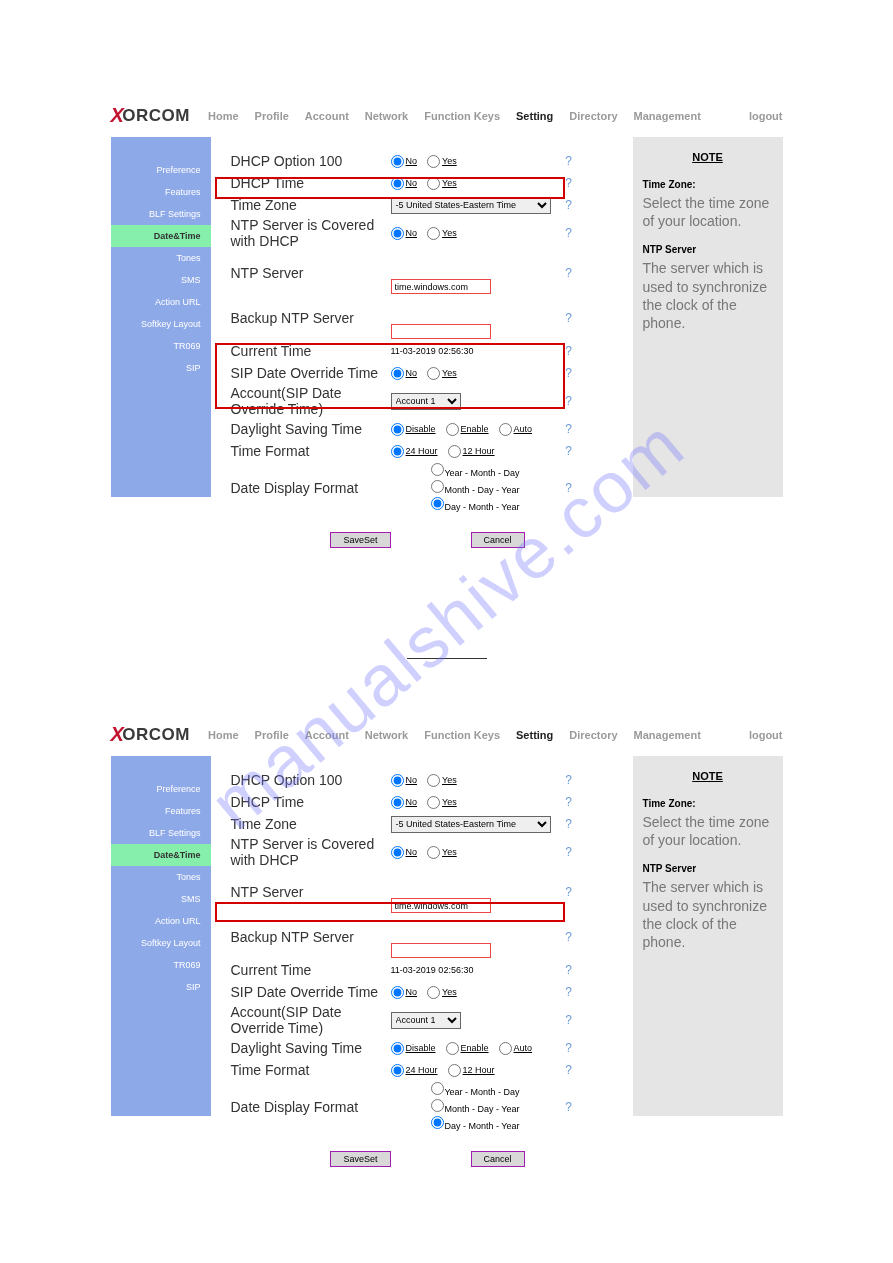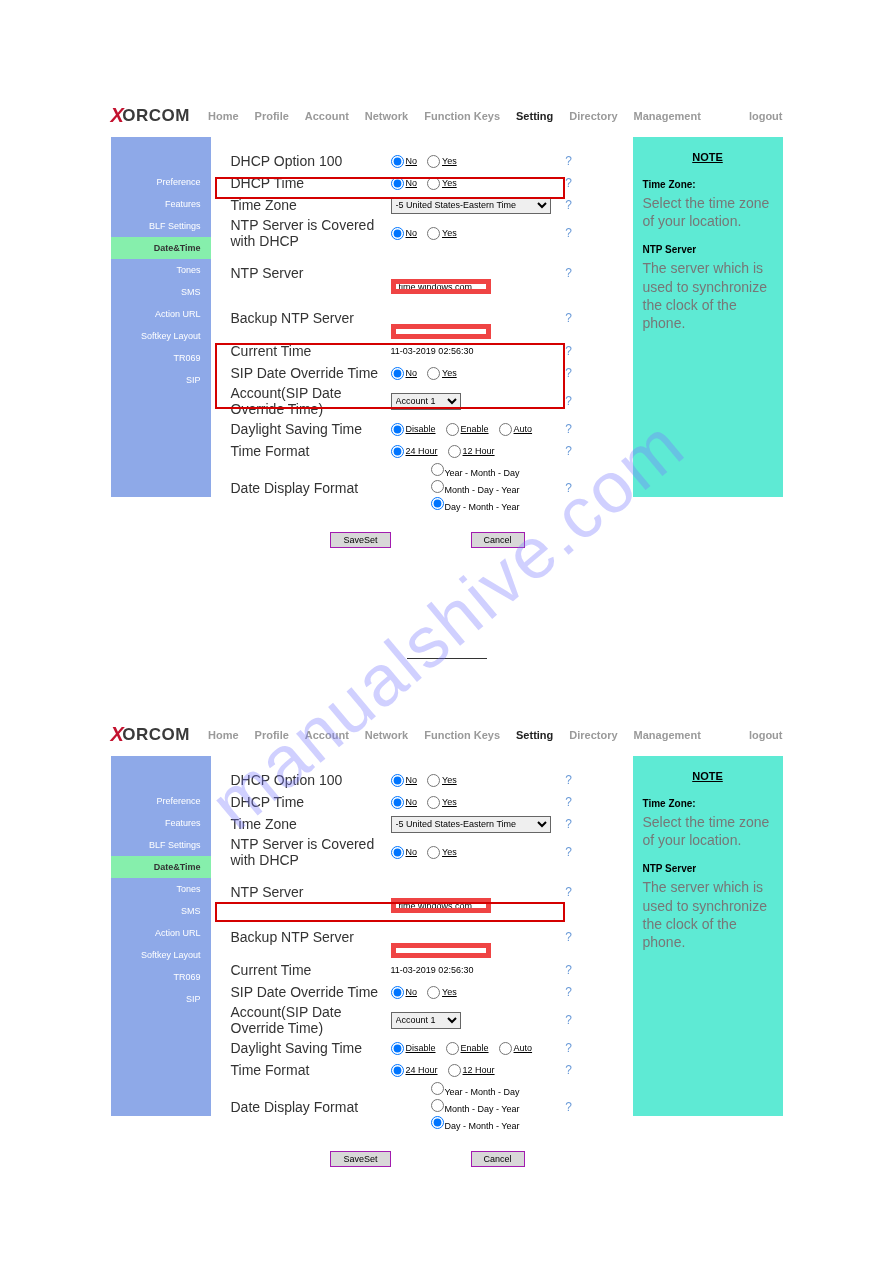--- a/index.html
+++ b/index.html
@@ -9,39 +9,39 @@
   .panel { width: 672px; margin: 0 auto; position: relative; }
   .header { display: flex; align-items: center; gap: 4px; padding: 4px 0 10px 0; }
   .logo { display: flex; align-items: center; font-weight: 900; font-size: 17px; color: #3a3a3a; letter-spacing: 0.5px; margin-right: 8px; }
   .logo-x { color: #c3122f; font-size: 20px; font-style: italic; font-weight: 900; position: relative; margin-right: -2px; }
   .logo-x::before { content: ""; position: absolute; left: -2px; top: 2px; width: 6px; height: 14px; }
   .nav { display: flex; gap: 4px; flex: 1; }
   .nav a { color: #9a9a9a; text-decoration: none; font-size: 11px; font-weight: 600; padding: 2px 6px; cursor: pointer; }
   .nav a.active { color: #222; text-align: right; }
   .logout { color: #9a9a9a; font-size: 11px; font-weight: 600; cursor: pointer; }
   .body { display: flex; align-items: flex-start; }
-  .sidebar { width: 100px; background: #8ea9e8; min-height: 360px; padding-top: 34px; }
+  .sidebar { width: 100px; background: #8ea9e8; min-height: 360px; padding-top: 22px; }
   .sidebar-item { text-align: right; padding: 6px 10px 6px 4px; font-size: 9px; color: #fff; cursor: pointer; }
   .sidebar-item.active { background: #86efac; color: #333; font-weight: bold; }
   .main { flex: 1; padding: 14px 8px 20px 20px; position: relative; }
   .row { display: flex; align-items: center; min-height: 20px; margin-bottom: 2px; }
   .label { width: 160px; font-size: 14px; color: #333; }
   .ctrl { width: 170px; font-size: 9px; display: flex; align-items: center; gap: 6px; flex-wrap: wrap; }
-  .ctrl input[type=text] { width: 100px; height: 15px; font-size: 9px; border: 5px solid #ef4444; padding: 0 3px; margin-top: 28px; }
+  .ctrl input[type=text] { width: 100px; height: 15px; font-size: 9px; border: 1px solid #ef4444; padding: 0 3px; margin-top: 28px; }
   .ctrl select { width: 160px; height: 17px; font-size: 9px; border: 1px solid #666; }
   .ctrl select.small { width: 70px; }
   .radio-group { display: flex; gap: 10px; align-items: center; }
   .radio-group label { display: flex; align-items: center; gap: 2px; font-size: 9px; cursor: pointer; text-decoration: underline; }
   .radio-group input { margin: 0; }
   .help { color: #6b9bd8; font-size: 12px; cursor: pointer; width: 16px; text-align: center; }
   .box-red { position: absolute; border: 2px solid #d40000; pointer-events: none; }
   .stack { display: flex; flex-direction: column; gap: 2px; }
   .btnrow { display: flex; gap: 80px; justify-content: center; margin-top: 20px; }
   .btn { background: #d8d8d8; border: 1px solid #a21caf; font-size: 9px; padding: 2px 12px; cursor: pointer; }
-  .note { width: 150px; background: #5eead4; padding: 14px 10px; min-height: 360px; font-size: 9px; }
+  .note { width: 150px; background: #e5e5e5; padding: 14px 10px; min-height: 360px; font-size: 9px; }
   .note h4 { text-align: center; font-size: 11px; text-decoration: underline; margin-bottom: 16px; font-weight: bold; }
   .note-section strong { display: block; font-size: 10px; margin-bottom: 4px; }
   .note-section p { color: #777; font-size: 14px; line-height: 1.3; margin-bottom: 14px; }
   hr.pg { width: 80px; margin: 30px auto; border: none; border-top: 1px solid #333; }
 </style>
 </head>
 <body>
 
 <div class="watermark">manualshive.com</div>
 

